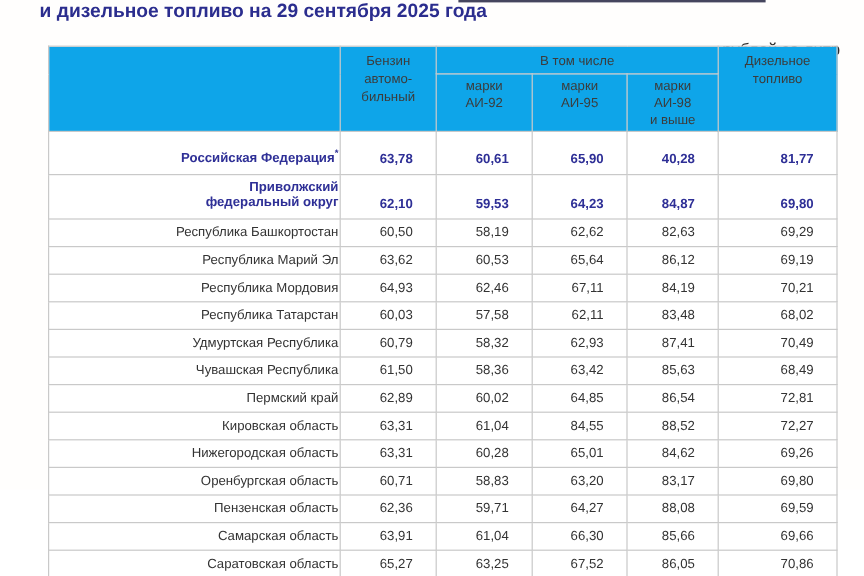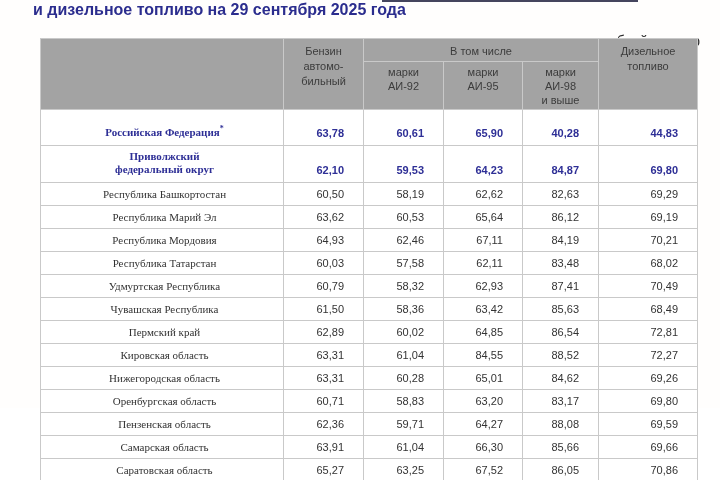--- a/index.html
+++ b/index.html
@@ -58,41 +58,40 @@
   table.prices col.c-ai92  { width: 80px; }
   table.prices col.c-ai95  { width: 79px; }
   table.prices col.c-ai98  { width: 76px; }
   table.prices col.c-diesel{ width: 99px; }
 
   table.prices th, table.prices td {
     border: 1px solid #c9c9c9;
     margin: 0;
   }
   thead th {
-    background: #a3a3a3;
+    background: #0ea5e9;
     font-weight: normal;
     color: #3c3c3c;
     text-align: center;
     vertical-align: top;
     line-height: 15px;
     padding: 5px 2px 2px 2px;
   }
   thead tr.sub th {
     line-height: 14px;
     padding-top: 3px;
   }
   thead tr.top { height: 20px; }
   thead tr.sub { height: 41px; margin-top: 42px; }
 
   tbody td { background: #ffffff; }
   tbody td.name {
-    text-align: center;
+    text-align: right;
     padding-left: 6px;
     line-height: 13px;
-    font-family: Liberation Serif, serif;
   }
   tbody td.num {
     text-align: right;
     padding-right: 19px;
     white-space: nowrap;
   }
   tr.row-federal  { height: 36px; }
   tr.row-district { height: 37px; }
   tr.row-federal td, tr.row-district td {
     vertical-align: bottom;
@@ -160,21 +159,21 @@
         </th>
       </tr>
     </thead>
     <tbody>
       <tr class="row-federal">
         <td class="name"><span>Российская Федерация</span><sup class="fnote">*</sup></td>
         <td class="num">63,78</td>
         <td class="num">60,61</td>
         <td class="num">65,90</td>
         <td class="num">40,28</td>
-        <td class="num">44,83</td>
+        <td class="num">81,77</td>
       </tr>
       <tr class="row-district">
         <td class="name">
           <span class="nl">Приволжский</span>
           <span class="nl">федеральный округ</span>
         </td>
         <td class="num">62,10</td>
         <td class="num">59,53</td>
         <td class="num">64,23</td>
         <td class="num">84,87</td>

